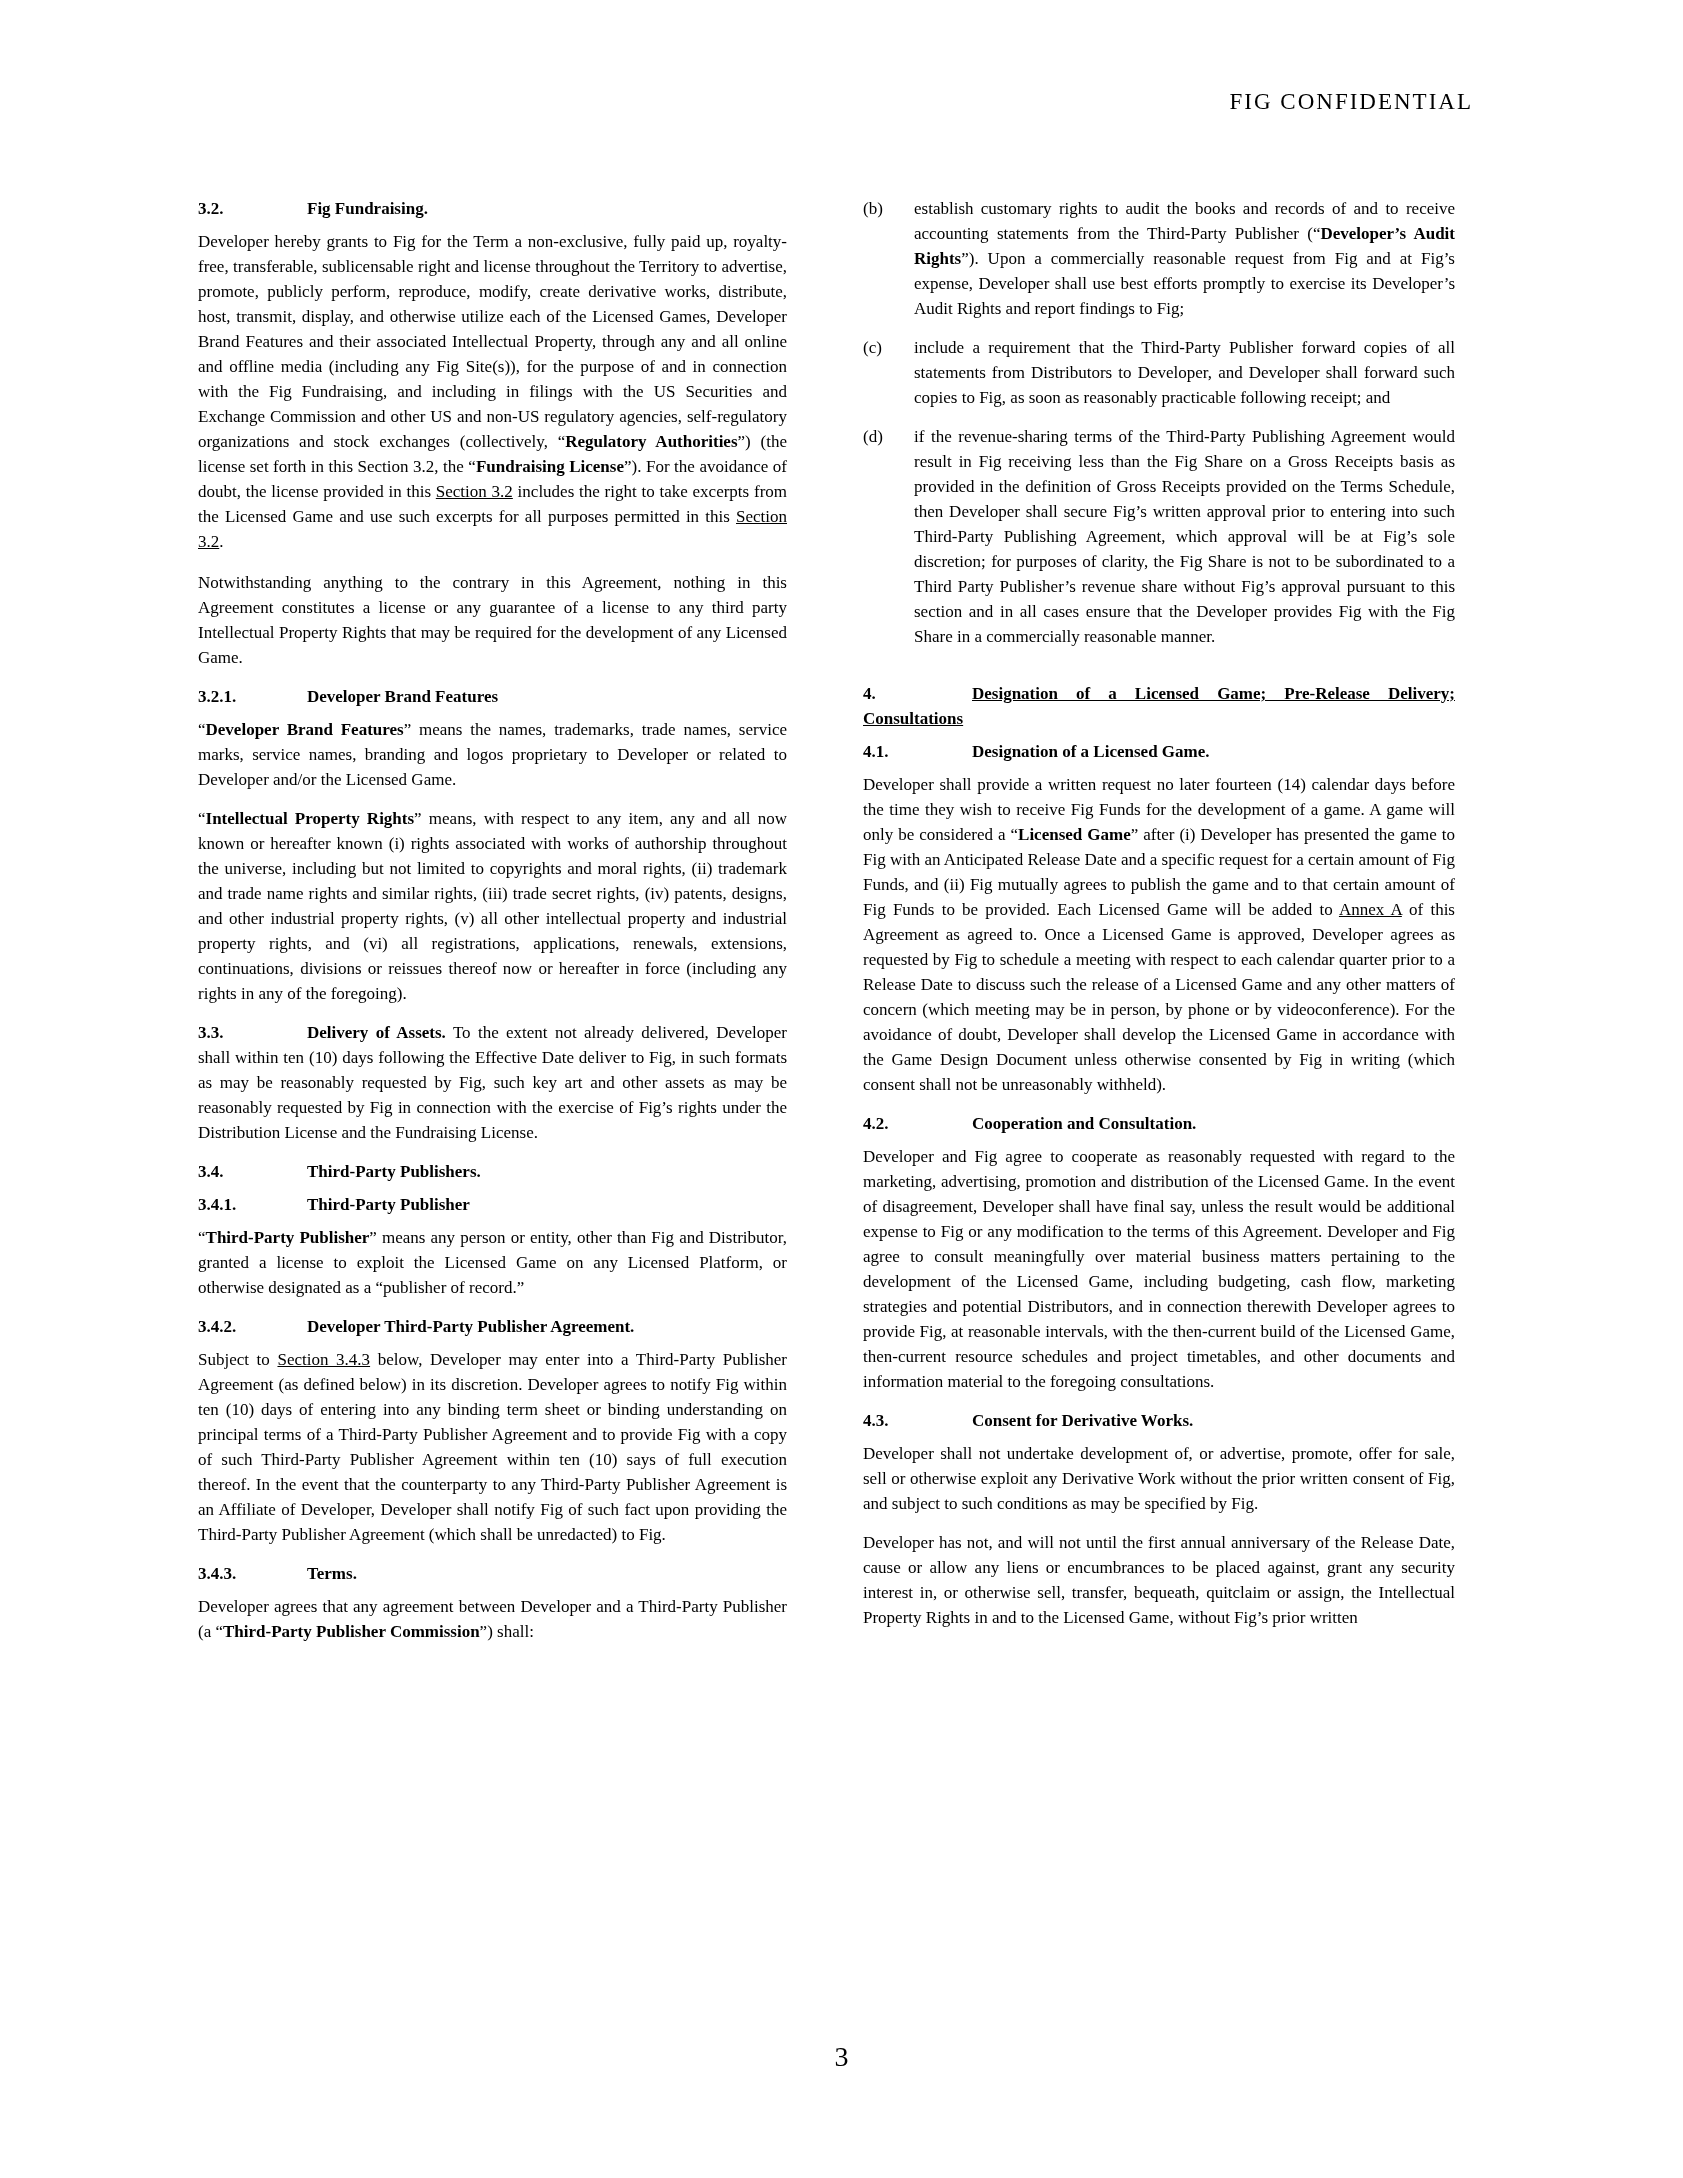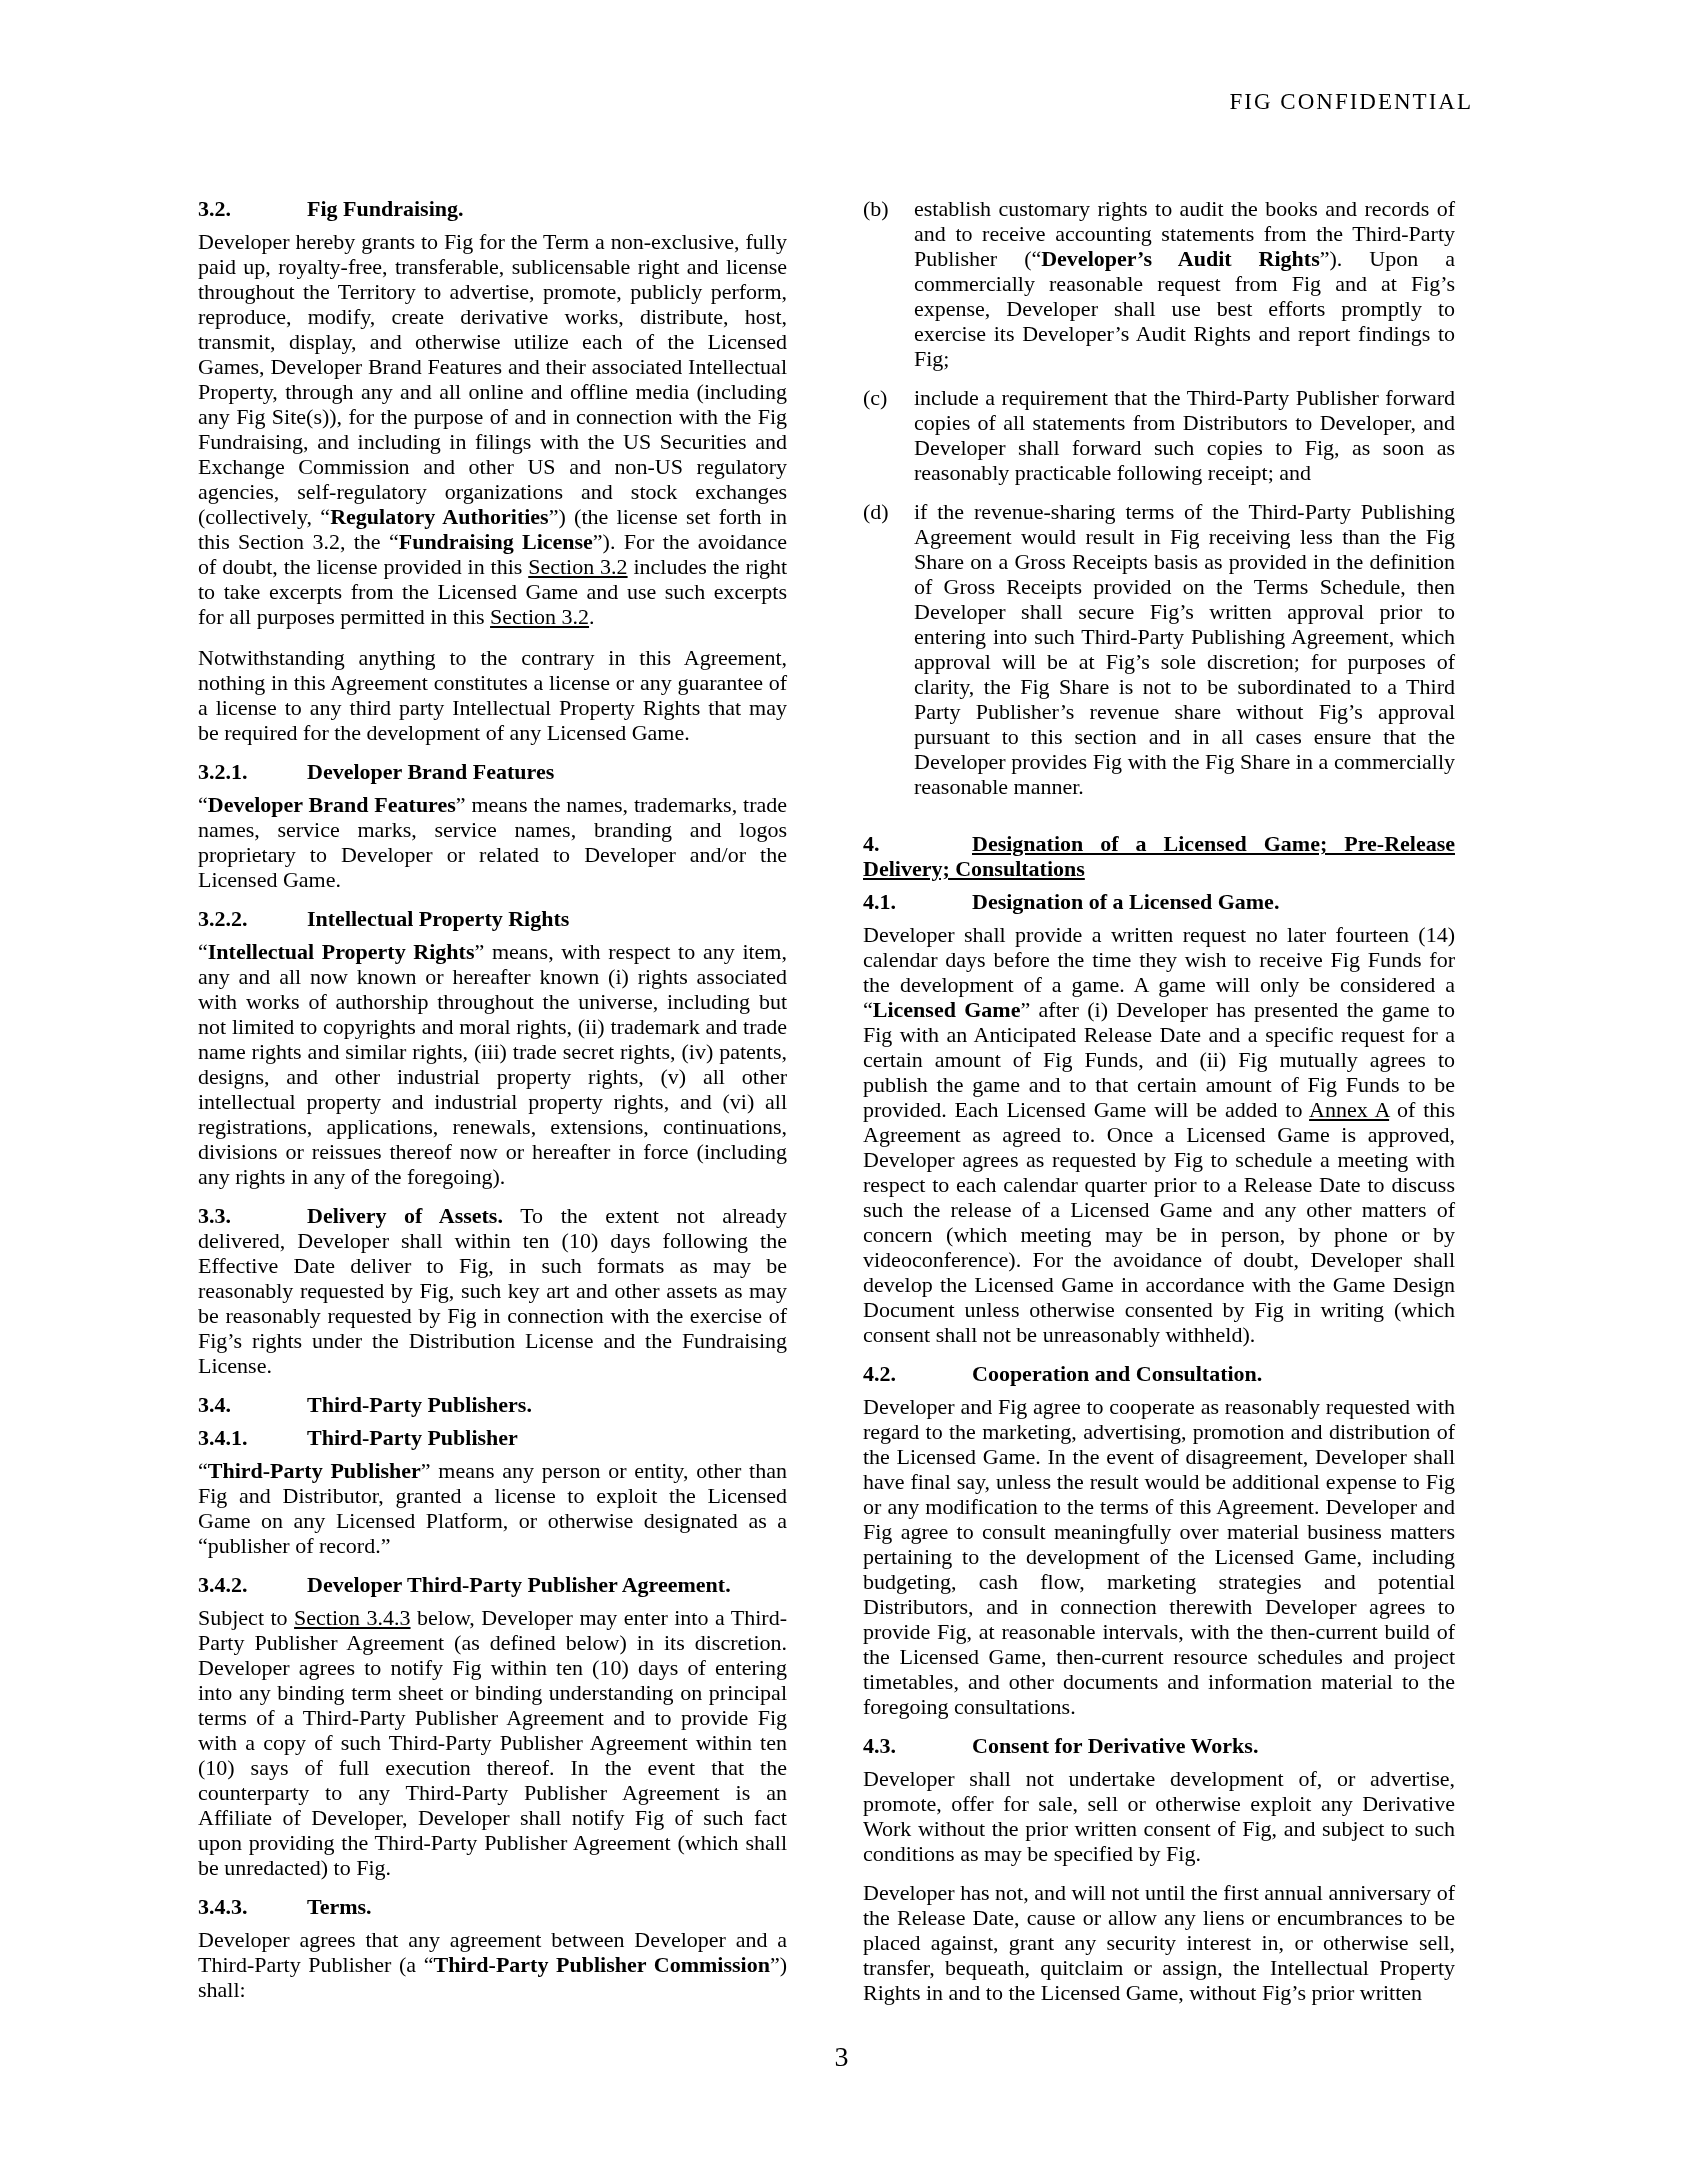--- a/index.html
+++ b/index.html
@@ -12,21 +12,21 @@
     overflow:hidden;
   }
   .header{
     position:absolute;top:89px;right:210px;
     font-size:23px;letter-spacing:2px;
     white-space:nowrap;
   }
   .col{
     position:absolute;top:196px;
     text-align:justify;
-    font-size:22px;line-height:25px;
+    font-size:17px;line-height:25px;
   }
   .col-left{left:198px;width:589px;}
   .col-right{left:863px;width:592px;}
   .p,.li{margin:0 0 14px 0;}
   .h{margin:0 0 8px 0;font-weight:bold;}
   .hnum{display:inline-block;min-width:109px;}
   .b{font-weight:bold;}
   .u{text-decoration:underline;}
   .li{padding-left:51px;text-indent:-51px;}
   .lbl{display:inline-block;width:51px;text-indent:0;}
@@ -41,21 +41,20 @@
 <body>
 
 <div class="page">
   <div class="header">FIG CONFIDENTIAL</div>
   <div class="col col-left">
       <p class="h"><span class="hnum">3.2.</span><span>Fig Fundraising.</span></p>
       <p class="p"><span>Developer hereby grants to Fig for the Term a non-exclusive, fully paid up, royalty-free, transferable, sublicensable right and license throughout the Territory to advertise, promote, publicly perform, reproduce, modify, create derivative works, distribute, host, transmit, display, and otherwise utilize each of the Licensed Games, Developer Brand Features and their associated Intellectual Property, through any and all online and offline media (including any Fig Site(s)), for the purpose of and in connection with the Fig Fundraising, and including in filings with the US Securities and Exchange Commission and other US and non-US regulatory agencies, self-regulatory organizations and stock exchanges (collectively, “</span><span class="b">Regulatory Authorities</span><span>”) (the license set forth in this Section 3.2, the “</span><span class="b">Fundraising License</span><span>”). For the avoidance of doubt, the license provided in this </span><span class="u">Section 3.2</span><span> includes the right to take excerpts from the Licensed Game and use such excerpts for all purposes permitted in this </span><span class="u">Section 3.2</span><span>.</span></p>
       <p class="p gap"><span>Notwithstanding anything to the contrary in this Agreement, nothing in this Agreement constitutes a license or any guarantee of a license to any third party Intellectual Property Rights that may be required for the development of any Licensed Game.</span></p>
       <p class="h"><span class="hnum">3.2.1.</span><span>Developer Brand Features</span></p>
       <p class="p"><span>“</span><span class="b">Developer Brand Features</span><span>” means the names, trademarks, trade names, service marks, service names, branding and logos proprietary to Developer or related to Developer and/or the Licensed Game.</span></p>
-      <p class="h"><span class="hnum">3.2.2.</span><span>Intellectual Property Rights</span></p>
       <p class="p"><span>“</span><span class="b">Intellectual Property Rights</span><span>” means, with respect to any item, any and all now known or hereafter known (i) rights associated with works of authorship throughout the universe, including but not limited to copyrights and moral rights, (ii) trademark and trade name rights and similar rights, (iii) trade secret rights, (iv) patents, designs, and other industrial property rights, (v) all other intellectual property and industrial property rights, and (vi) all registrations, applications, renewals, extensions, continuations, divisions or reissues thereof now or hereafter in force (including any rights in any of the foregoing).</span></p>
       <p class="p"><span class="hnum b">3.3.</span><span class="b">Delivery of Assets.</span><span> To the extent not already delivered, Developer shall within ten (10) days following the Effective Date deliver to Fig, in such formats as may be reasonably requested by Fig, such key art and other assets as may be reasonably requested by Fig in connection with the exercise of Fig’s rights under the Distribution License and the Fundraising License.</span></p>
       <p class="h"><span class="hnum">3.4.</span><span>Third-Party Publishers.</span></p>
       <p class="h"><span class="hnum">3.4.1.</span><span>Third-Party Publisher</span></p>
       <p class="p"><span>“</span><span class="b">Third-Party Publisher</span><span>” means any person or entity, other than Fig and Distributor, granted a license to exploit the Licensed Game on any Licensed Platform, or otherwise designated as a “publisher of record.”</span></p>
       <p class="h"><span class="hnum">3.4.2.</span><span>Developer Third-Party Publisher Agreement.</span></p>
       <p class="p"><span>Subject to </span><span class="u">Section 3.4.3</span><span> below, Developer may enter into a Third-Party Publisher Agreement (as defined below) in its discretion. Developer agrees to notify Fig within ten (10) days of entering into any binding term sheet or binding understanding on principal terms of a Third-Party Publisher Agreement and to provide Fig with a copy of such Third-Party Publisher Agreement within ten (10) says of full execution thereof. In the event that the counterparty to any Third-Party Publisher Agreement is an Affiliate of Developer, Developer shall notify Fig of such fact upon providing the Third-Party Publisher Agreement (which shall be unredacted) to Fig.</span></p>
       <p class="h"><span class="hnum">3.4.3.</span><span>Terms.</span></p>
       <p class="p"><span>Developer agrees that any agreement between Developer and a Third-Party Publisher (a “</span><span class="b">Third-Party Publisher Commission</span><span>”) shall:</span></p>
     </div>

